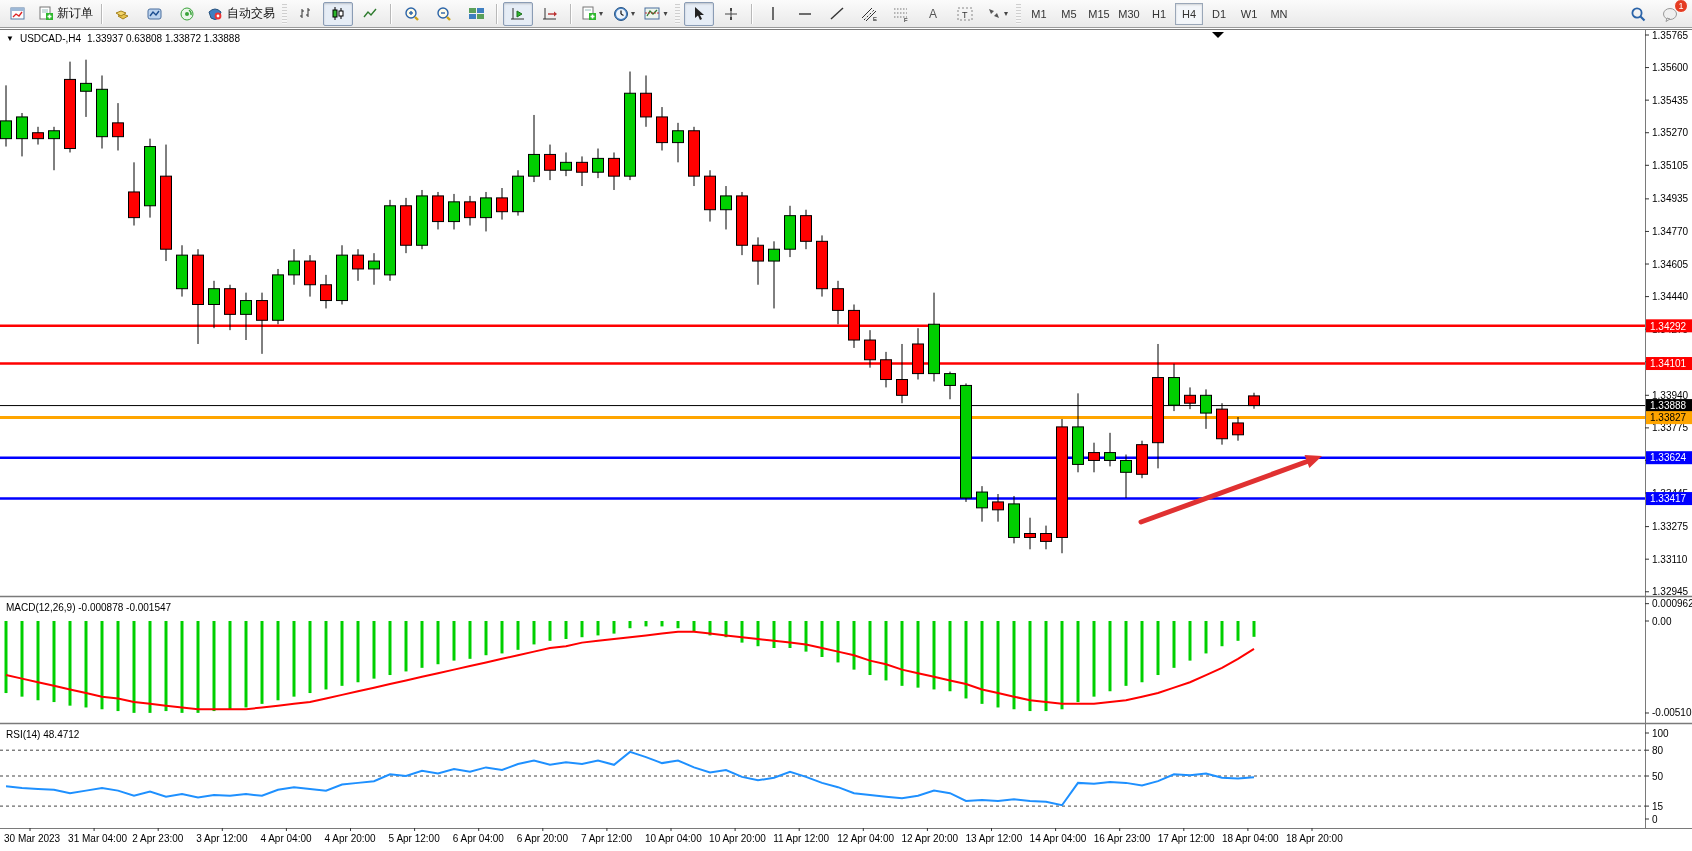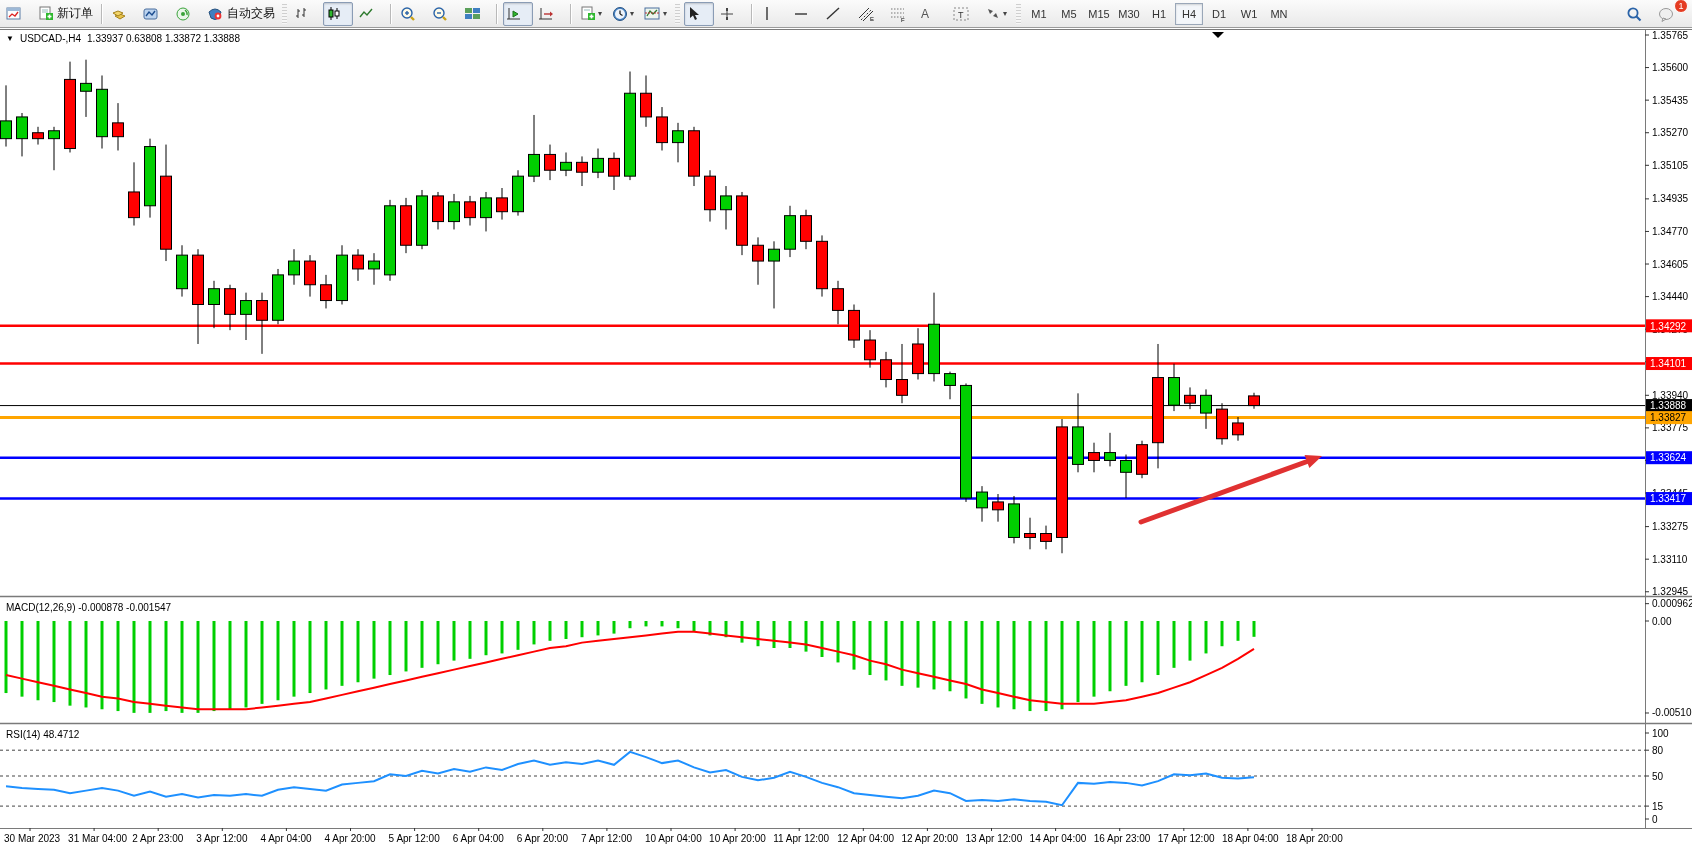--- a/index.html
+++ b/index.html
@@ -1,19 +1,19 @@
 <!DOCTYPE html>
 <html><head>
 <meta charset="utf-8">
 <style>
   html,body{margin:0;padding:0;background:#f0f0f0;font-family:"Liberation Sans",sans-serif;}
   #app{position:relative;width:1692px;height:851px;background:#fff;overflow:hidden;}
   
   #toolbar{position:absolute;left:0;top:0;width:1692px;height:28px;background:linear-gradient(#fbfbfb,#e9e9e9);border-bottom:1px solid #9a9a9a;display:flex;align-items:center;padding-left:2px;box-sizing:border-box;}
-  .tb-btn{height:22px;min-width:24px;display:flex;align-items:center;justify-content:flex-start;border:1px solid transparent;border-radius:2px;margin:0 1px;padding:0 2px;font-size:11px;color:#222;}
+  .tb-btn{height:22px;min-width:24px;display:flex;align-items:center;justify-content:center;border:1px solid transparent;border-radius:2px;margin:0 1px;padding:0 2px;font-size:11px;color:#222;}
   .tb-btn.pressed{border:1px solid #8a9cb5;background:#e6edf6;box-shadow:inset 0 1px 2px rgba(0,0,0,.18);}
   .tb-sep{width:1px;height:20px;background:#b9b9b9;border-right:1px solid #fff;margin:0 4px;}
   .tb-grip{width:5px;height:20px;margin:0 3px;background:repeating-linear-gradient(#cfcfcf 0 1px,#f6f6f6 1px 3px);}
   .tb-label{font-size:12px;margin-left:3px;color:#111;}
   .tf-btn{height:20px;min-width:26px;display:flex;align-items:center;justify-content:center;font-size:11px;color:#333;border:1px solid transparent;margin:16px 1px;}
   .tf-btn.selected{border:1px solid #9aa7b8;background:#f3f6fa;box-shadow:inset 0 1px 2px rgba(0,0,0,.15);}
   .dd-arrow{font-size:8px;color:#444;margin-left:2px;}
   #tb-right{position:absolute;right:6px;top:2px;display:flex;align-items:center;}
   .badge-red{position:absolute;right:-4px;top:-4px;background:#e53c22;color:#fff;font-size:9px;border-radius:7px;min-width:12px;height:12px;line-height:12px;text-align:center;border:1px solid #fff;}
   

